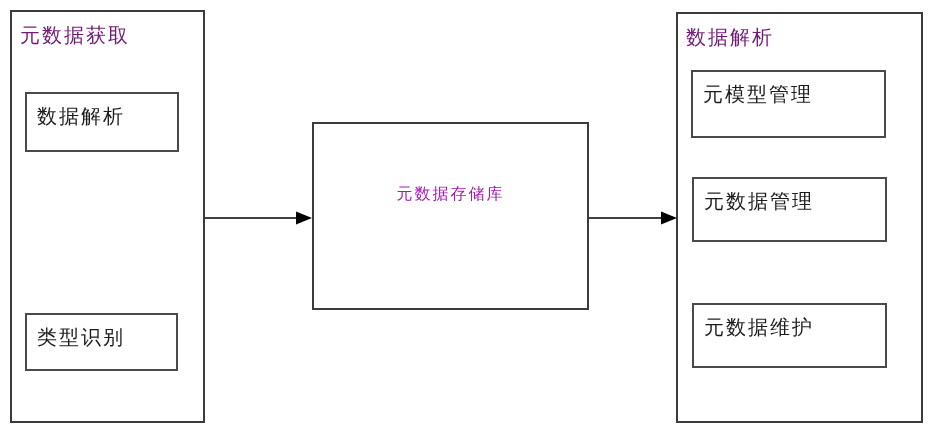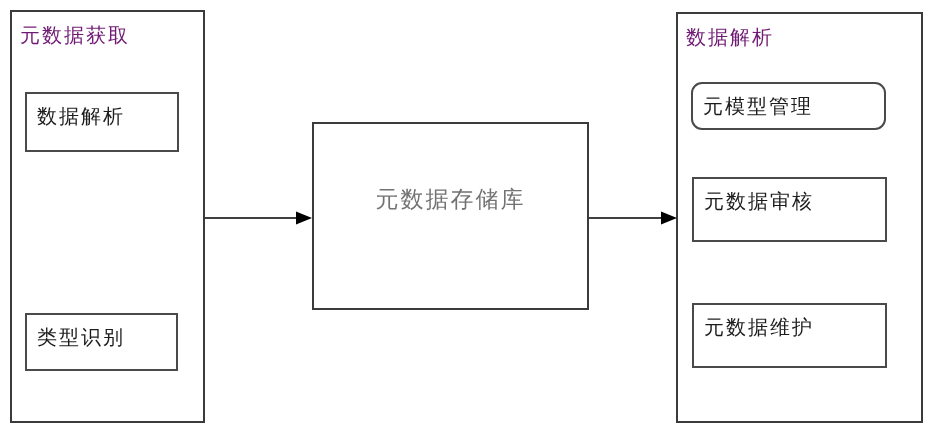--- a/index.html
+++ b/index.html
@@ -38,41 +38,41 @@
     background: #ffffff;
     box-sizing: border-box;
     font-size: 20px;
     color: #1c1c1c;
     letter-spacing: 2px;
     padding: 9px 0 0 10px;
     white-space: nowrap;
   }
   .lbox-1 { left: 13px; top: 80px;  width: 154px; height: 60px; font-family: Liberation Serif, serif; }
   .lbox-2 { left: 13px; top: 301px; width: 153px; height: 58px; }
-  .rbox-1 { left: 13px; top: 68px;  width: 195px; height: 48px; border-radius: 11px; }
+  .rbox-1 { left: 13px; top: 56px;  width: 195px; height: 68px; }
   .rbox-2 { left: 14px; top: 163px; width: 195px; height: 65px; }
   .rbox-3 { left: 14px; top: 278px; width: 195px; height: 65px; margin-top: 11px; }
   .center-box {
     position: absolute;
     left: 312px;
     top: 122px;
     width: 277px;
     height: 188px;
     border: 2px solid #3b3b3b;
     background: #ffffff;
     box-sizing: border-box;
   }
   .center-label {
     position: absolute;
     left: 0;
     right: 0;
     top: 60px;
     text-align: center;
-    font-size: 23px;
-    color: #737373;
+    font-size: 16px;
+    color: #a21caf;
     letter-spacing: 2px;
     white-space: nowrap;
   }
   .arrow-layer {
     position: absolute;
     left: 0;
     top: 0;
     width: 937px;
     height: 438px;
     pointer-events: none;
@@ -89,21 +89,21 @@
     <div class="inner-box lbox-2">类型识别</div>
   </div>
 
   <div class="center-box">
     <div class="center-label">元数据存储库</div>
   </div>
 
   <div class="outer-box panel-right">
     <div class="panel-title">数据解析</div>
     <div class="inner-box rbox-1">元模型管理</div>
-    <div class="inner-box rbox-2">元数据审核</div>
+    <div class="inner-box rbox-2">元数据管理</div>
     <div class="inner-box rbox-3">元数据维护</div>
   </div>
 
   <svg class="arrow-layer" viewBox="0 0 937 438" xmlns="http://www.w3.org/2000/svg">
     <g>
       <line x1="205" y1="218" x2="297" y2="218" stroke="#000000" stroke-width="1.6"></line>
       <polygon points="312,218 296,211.5 296,224.5" fill="#000000"></polygon>
     </g>
     <g>
       <line x1="589" y1="218" x2="663" y2="218" stroke="#000000" stroke-width="1.6"></line>

